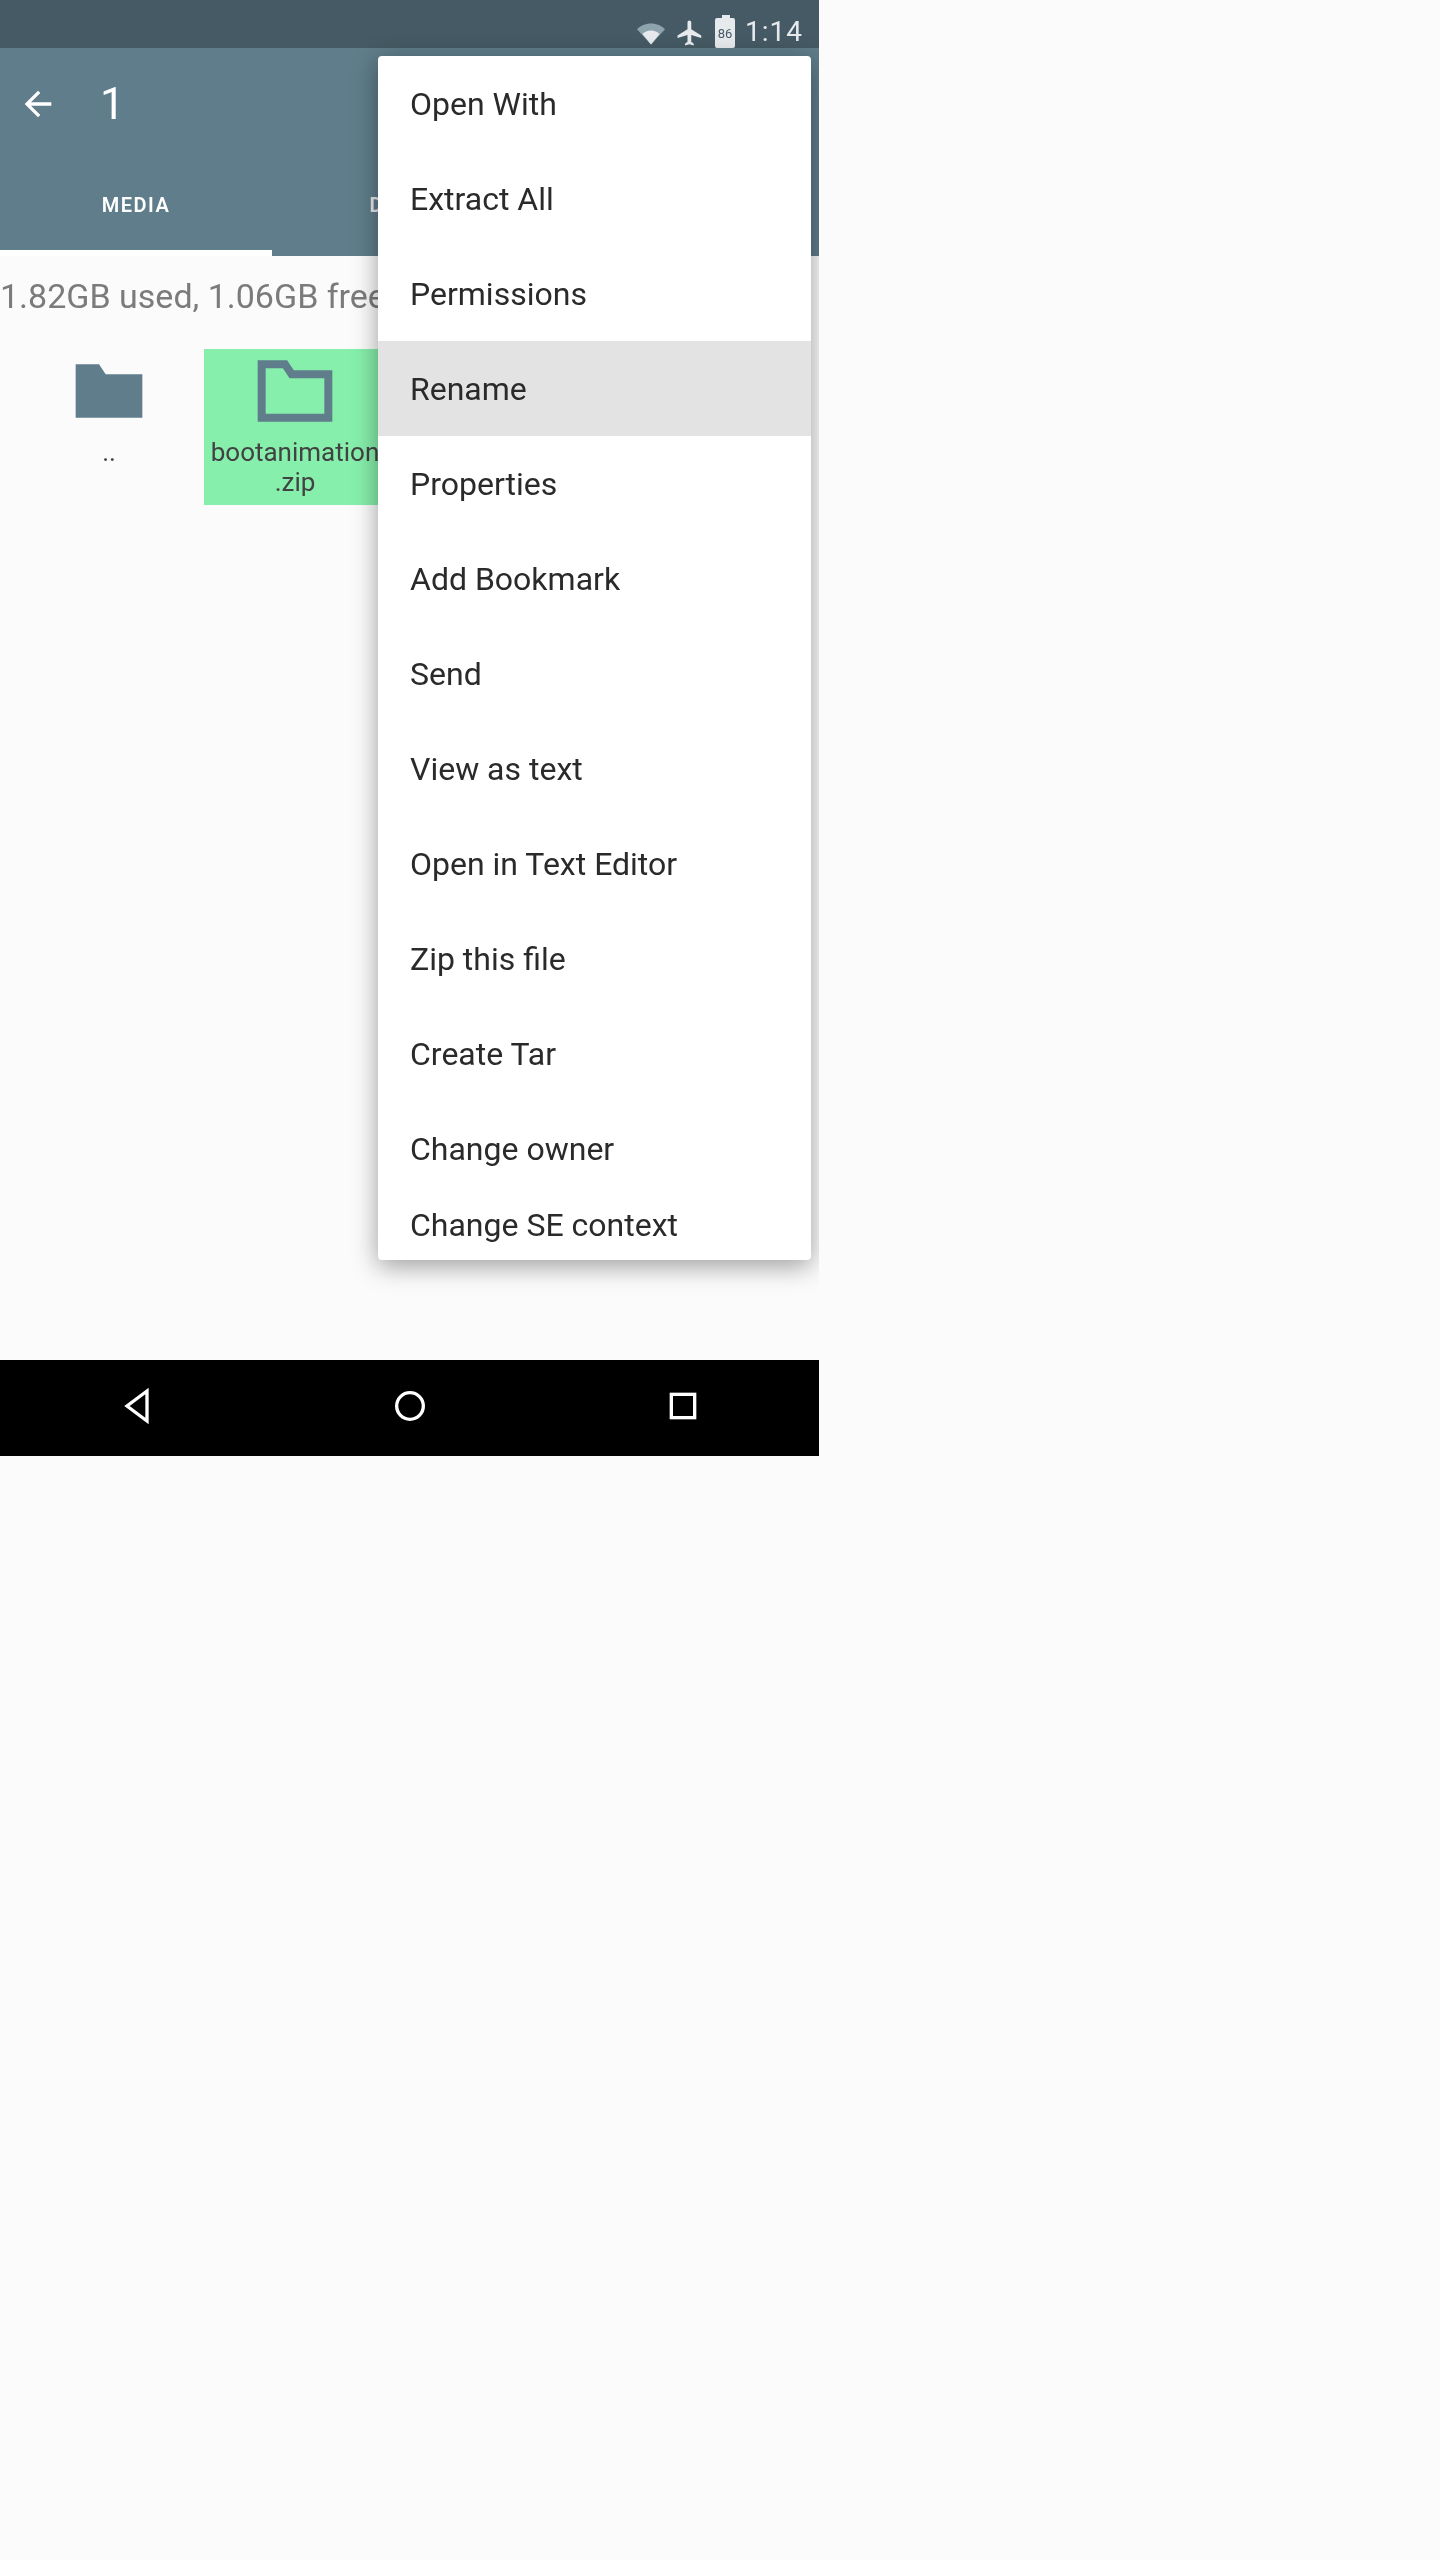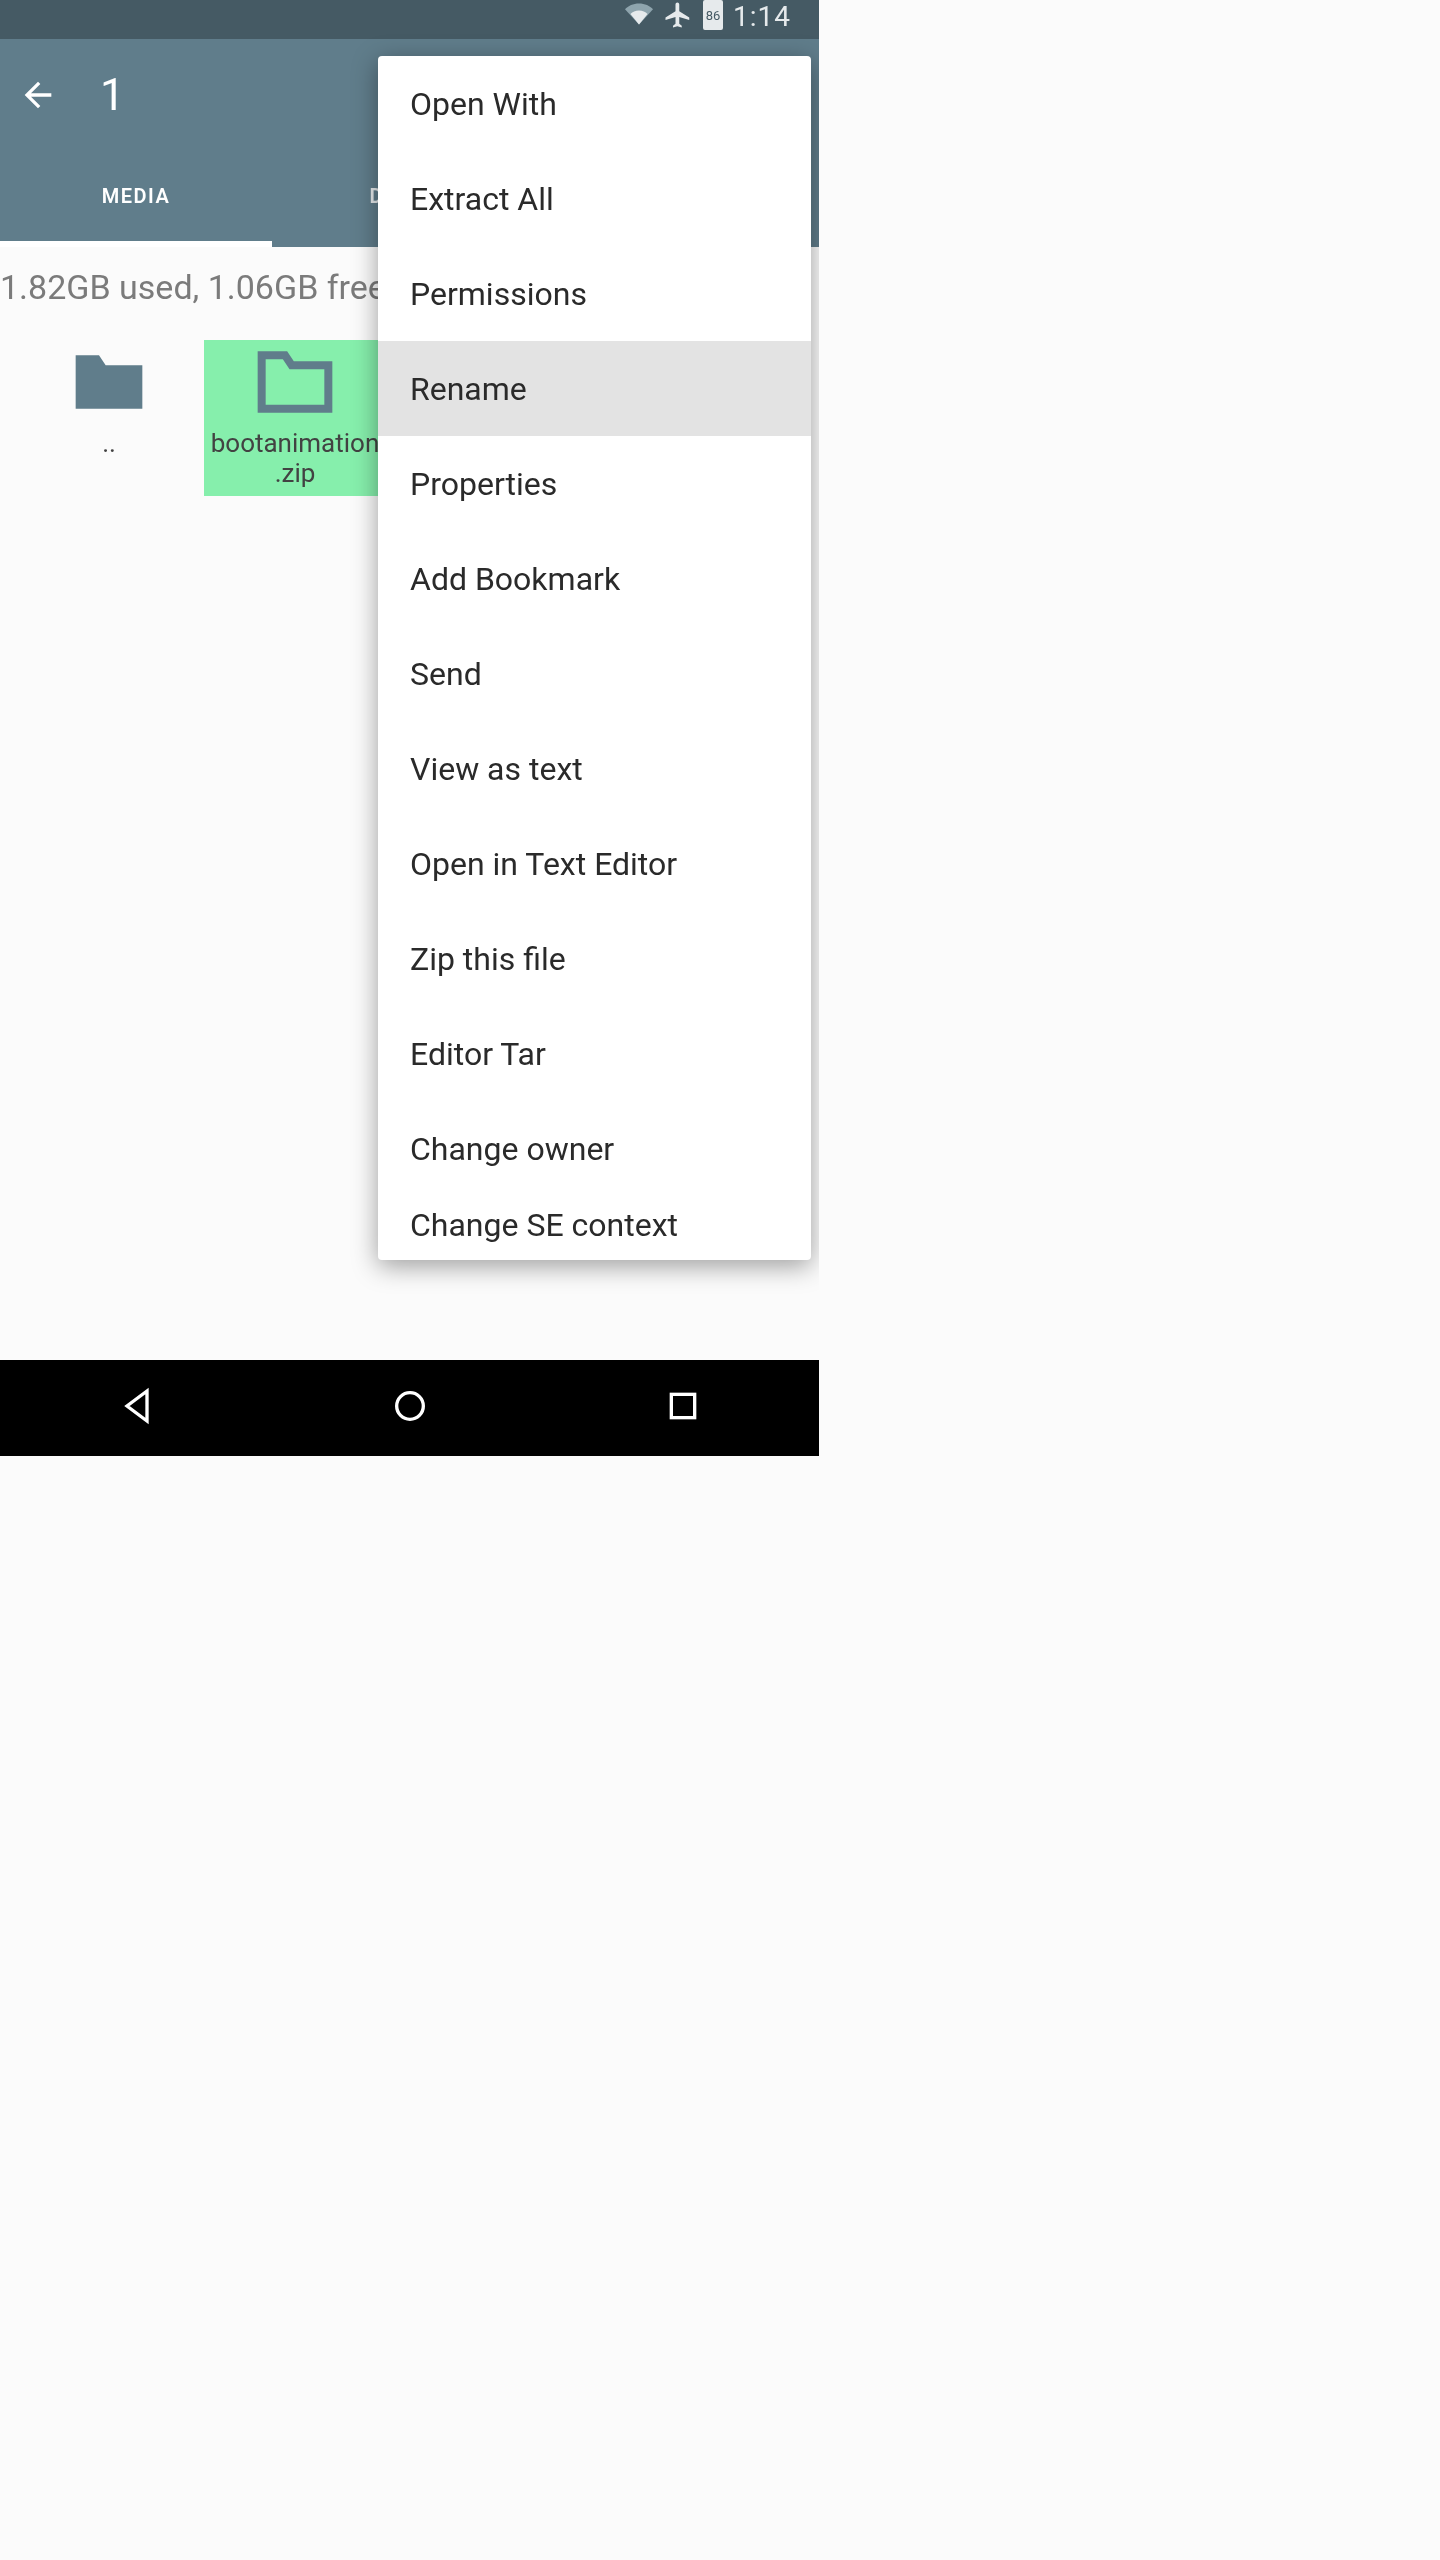--- a/index.html
+++ b/index.html
@@ -6,26 +6,26 @@
   html, body { width: 819px; height: 1456px; }
   body {
     font-family: Roboto, "Helvetica Neue", Arial, sans-serif;
     background: #fbfbfb;
     overflow: hidden;
     position: relative;
   }
 
   
   .status-bar {
-    height: 39px;
+    height: 48px;
     background: #455a64;
     display: flex;
-    align-items: flex-start;
+    align-items: flex-end;
     justify-content: flex-end;
-    padding: 0 28px;
+    padding: 0 16px;
     color: #e6eaec;
     font-size: 26px;
     gap: 10px;
   }
   .status-bar .wifi-icon svg { width: 28px; height: 28px; display:block; }
   .status-bar .airplane-icon svg { width: 30px; height: 30px; display:block; }
   .status-bar .batt {
     position: relative;
     width: 20px; height: 30px;
     border: 2px solid #e6eaec;
@@ -232,21 +232,21 @@
   <div class="menu-item">
       <span>View as text</span>
     </div>
   <div class="menu-item">
       <span>Open in Text Editor</span>
     </div>
   <div class="menu-item">
       <span>Zip this file</span>
     </div>
   <div class="menu-item">
-      <span>Editor Tar</span>
+      <span>Create Tar</span>
     </div>
   <div class="menu-item">
       <span>Change owner</span>
     </div>
   <div class="menu-item cut">
       <span>Change SE context</span>
     </div>
 </div>
 
 <div class="nav-bar">

